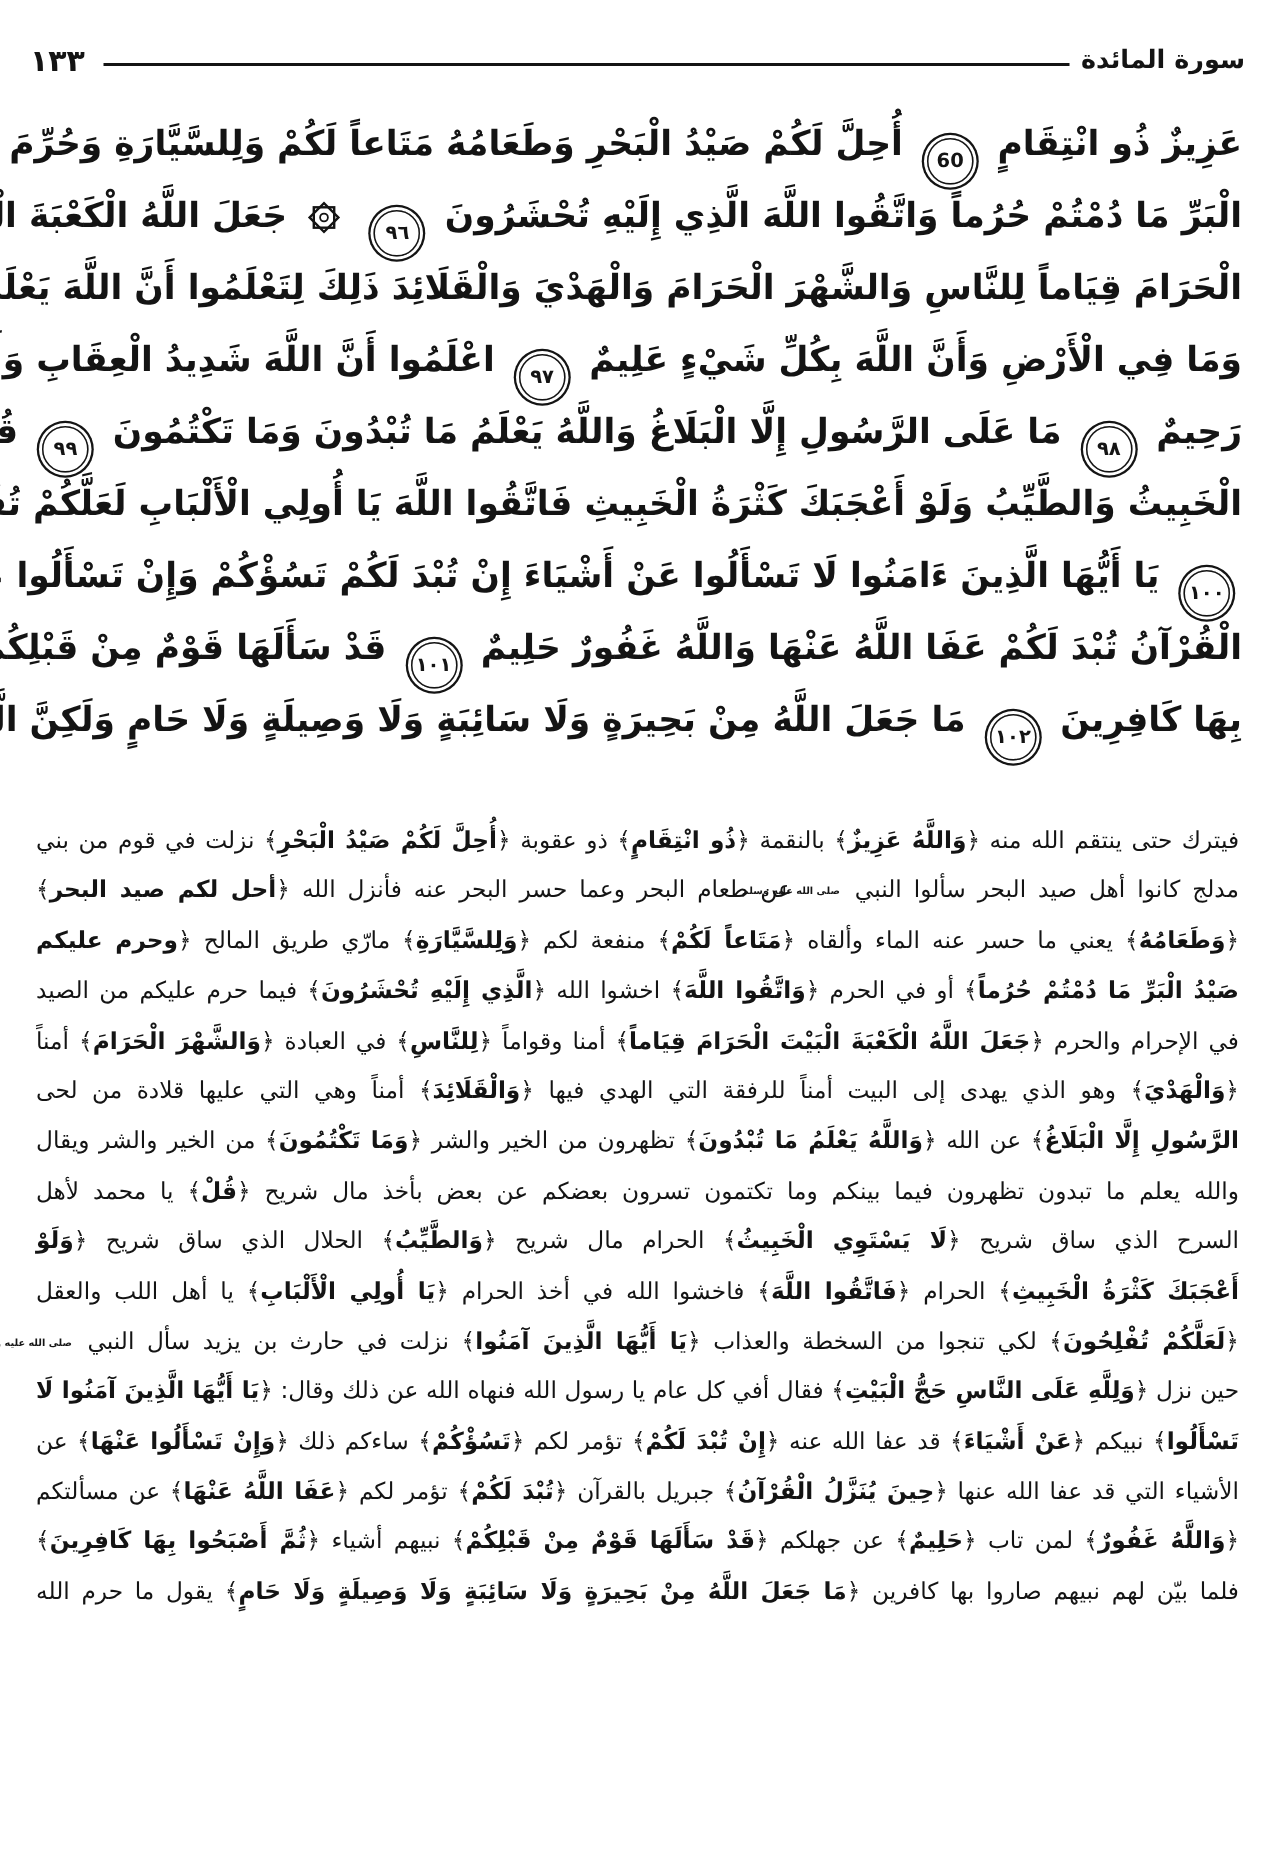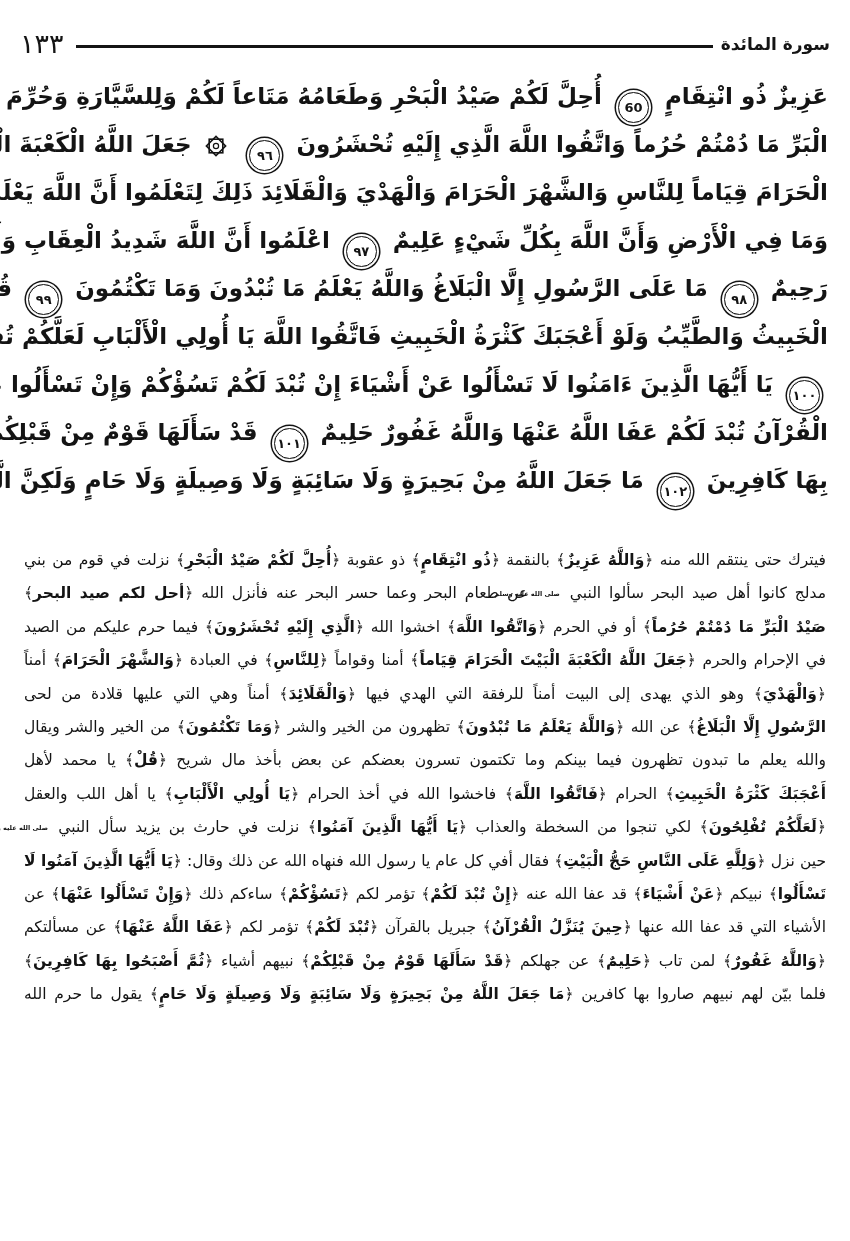--- a/index.html
+++ b/index.html
@@ -7,21 +7,21 @@
     width:850px;height:1241px;position:relative;overflow:hidden;
     background:#ffffff;color:#141414;
     font-family:"DejaVu Sans",sans-serif;
     direction:rtl;
   }
   .page{position:absolute;inset:0;}
   
   .header{position:absolute;top:28px;right:20px;left:20px;display:flex;align-items:center;}
   .surah-title{font-size:17px;font-weight:bold;white-space:nowrap;}
   .header-rule{flex:1;height:2.2px;background:#141414;margin:6px 8px 0 12px;}
-  .page-number{font-size:27px;font-weight:normal;letter-spacing:2px;white-space:nowrap;}
+  .page-number{font-size:20px;font-weight:bold;letter-spacing:2px;white-space:nowrap;}
   
   .quran{position:absolute;top:72px;right:22px;left:22px;}
   .quran-line{
     height:48px;line-height:48px;font-size:23px;font-weight:bold;
     text-align:justify;text-align-last:justify;white-space:nowrap;overflow:visible;
   }
   .ayah{
     display:inline-flex;align-items:center;justify-content:center;
     width:29px;height:29px;border-radius:50%;
     border:1.5px solid #141414;
@@ -65,25 +65,27 @@
       <div class="quran-line">رَحِيمٌ <span class="ayah">٩٨</span> مَا عَلَى الرَّسُولِ إِلَّا الْبَلَاغُ وَاللَّهُ يَعْلَمُ مَا تُبْدُونَ وَمَا تَكْتُمُونَ <span class="ayah">٩٩</span> قُلْ لَا يَسْتَوِي</div>
       <div class="quran-line">الْخَبِيثُ وَالطَّيِّبُ وَلَوْ أَعْجَبَكَ كَثْرَةُ الْخَبِيثِ فَاتَّقُوا اللَّهَ يَا أُولِي الْأَلْبَابِ لَعَلَّكُمْ تُفْلِحُونَ</div>
       <div class="quran-line"><span class="ayah">١٠٠</span> يَا أَيُّهَا الَّذِينَ ءَامَنُوا لَا تَسْأَلُوا عَنْ أَشْيَاءَ إِنْ تُبْدَ لَكُمْ تَسُؤْكُمْ وَإِنْ تَسْأَلُوا عَنْهَا حِينَ يُنَزَّلُ</div>
       <div class="quran-line">الْقُرْآنُ تُبْدَ لَكُمْ عَفَا اللَّهُ عَنْهَا وَاللَّهُ غَفُورٌ حَلِيمٌ <span class="ayah">١٠١</span> قَدْ سَأَلَهَا قَوْمٌ مِنْ قَبْلِكُمْ ثُمَّ أَصْبَحُوا</div>
       <div class="quran-line">بِهَا كَافِرِينَ <span class="ayah">١٠٢</span> مَا جَعَلَ اللَّهُ مِنْ بَحِيرَةٍ وَلَا سَائِبَةٍ وَلَا وَصِيلَةٍ وَلَا حَامٍ وَلَكِنَّ الَّذِينَ كَفَرُوا يَفْتَرُونَ</div>
     </div>
 
   <div class="tafsir">
       <div class="tafsir-line">فيترك حتى ينتقم الله منه ﴿<b>وَاللَّهُ عَزِيزٌ</b>﴾ بالنقمة ﴿<b>ذُو انْتِقَامٍ</b>﴾ ذو عقوبة ﴿<b>أُحِلَّ لَكُمْ صَيْدُ الْبَحْرِ</b>﴾ نزلت في قوم من بني</div>
       <div class="tafsir-line">مدلج كانوا أهل صيد البحر سألوا النبي <span class="saw">صلى الله عليه وسلم</span> عن طعام البحر وعما حسر البحر عنه فأنزل الله ﴿<b>أحل لكم صيد البحر</b>﴾</div>
+      <div class="tafsir-line">﴿<b>وَطَعَامُهُ</b>﴾ يعني ما حسر عنه الماء وألقاه ﴿<b>مَتَاعاً لَكُمْ</b>﴾ منفعة لكم ﴿<b>وَلِلسَّيَّارَةِ</b>﴾ مارّي طريق المالح ﴿<b>وحرم عليكم</b></div>
       <div class="tafsir-line"><b>صَيْدُ الْبَرِّ مَا دُمْتُمْ حُرُماً</b>﴾ أو في الحرم ﴿<b>وَاتَّقُوا اللَّهَ</b>﴾ اخشوا الله ﴿<b>الَّذِي إِلَيْهِ تُحْشَرُونَ</b>﴾ فيما حرم عليكم من الصيد</div>
       <div class="tafsir-line">في الإحرام والحرم ﴿<b>جَعَلَ اللَّهُ الْكَعْبَةَ الْبَيْتَ الْحَرَامَ قِيَاماً</b>﴾ أمنا وقواماً ﴿<b>لِلنَّاسِ</b>﴾ في العبادة ﴿<b>وَالشَّهْرَ الْحَرَامَ</b>﴾ أمناً</div>
       <div class="tafsir-line">﴿<b>وَالْهَدْيَ</b>﴾ وهو الذي يهدى إلى البيت أمناً للرفقة التي الهدي فيها ﴿<b>وَالْقَلَائِدَ</b>﴾ أمناً وهي التي عليها قلادة من لحى</div>
       <div class="tafsir-line"><b>الرَّسُولِ إِلَّا الْبَلَاغُ</b>﴾ عن الله ﴿<b>وَاللَّهُ يَعْلَمُ مَا تُبْدُونَ</b>﴾ تظهرون من الخير والشر ﴿<b>وَمَا تَكْتُمُونَ</b>﴾ من الخير والشر ويقال</div>
       <div class="tafsir-line">والله يعلم ما تبدون تظهرون فيما بينكم وما تكتمون تسرون بعضكم عن بعض بأخذ مال شريح ﴿<b>قُلْ</b>﴾ يا محمد لأهل</div>
+      <div class="tafsir-line">السرح الذي ساق شريح ﴿<b>لَا يَسْتَوِي الْخَبِيثُ</b>﴾ الحرام مال شريح ﴿<b>وَالطَّيِّبُ</b>﴾ الحلال الذي ساق شريح ﴿<b>وَلَوْ</b></div>
       <div class="tafsir-line"><b>أَعْجَبَكَ كَثْرَةُ الْخَبِيثِ</b>﴾ الحرام ﴿<b>فَاتَّقُوا اللَّهَ</b>﴾ فاخشوا الله في أخذ الحرام ﴿<b>يَا أُولِي الْأَلْبَابِ</b>﴾ يا أهل اللب والعقل</div>
       <div class="tafsir-line">﴿<b>لَعَلَّكُمْ تُفْلِحُونَ</b>﴾ لكي تنجوا من السخطة والعذاب ﴿<b>يَا أَيُّهَا الَّذِينَ آمَنُوا</b>﴾ نزلت في حارث بن يزيد سأل النبي <span class="saw">صلى الله عليه وسلم</span></div>
       <div class="tafsir-line">حين نزل ﴿<b>وَلِلَّهِ عَلَى النَّاسِ حَجُّ الْبَيْتِ</b>﴾ فقال أفي كل عام يا رسول الله فنهاه الله عن ذلك وقال: ﴿<b>يَا أَيُّهَا الَّذِينَ آمَنُوا لَا</b></div>
       <div class="tafsir-line"><b>تَسْأَلُوا</b>﴾ نبيكم ﴿<b>عَنْ أَشْيَاءَ</b>﴾ قد عفا الله عنه ﴿<b>إِنْ تُبْدَ لَكُمْ</b>﴾ تؤمر لكم ﴿<b>تَسُؤْكُمْ</b>﴾ ساءكم ذلك ﴿<b>وَإِنْ تَسْأَلُوا عَنْهَا</b>﴾ عن</div>
       <div class="tafsir-line">الأشياء التي قد عفا الله عنها ﴿<b>حِينَ يُنَزَّلُ الْقُرْآنُ</b>﴾ جبريل بالقرآن ﴿<b>تُبْدَ لَكُمْ</b>﴾ تؤمر لكم ﴿<b>عَفَا اللَّهُ عَنْهَا</b>﴾ عن مسألتكم</div>
       <div class="tafsir-line">﴿<b>وَاللَّهُ غَفُورٌ</b>﴾ لمن تاب ﴿<b>حَلِيمٌ</b>﴾ عن جهلكم ﴿<b>قَدْ سَأَلَهَا قَوْمٌ مِنْ قَبْلِكُمْ</b>﴾ نبيهم أشياء ﴿<b>ثُمَّ أَصْبَحُوا بِهَا كَافِرِينَ</b>﴾</div>
       <div class="tafsir-line">فلما بيّن لهم نبيهم صاروا بها كافرين ﴿<b>مَا جَعَلَ اللَّهُ مِنْ بَحِيرَةٍ وَلَا سَائِبَةٍ وَلَا وَصِيلَةٍ وَلَا حَامٍ</b>﴾ يقول ما حرم الله</div>
     </div>
 
 </div>

